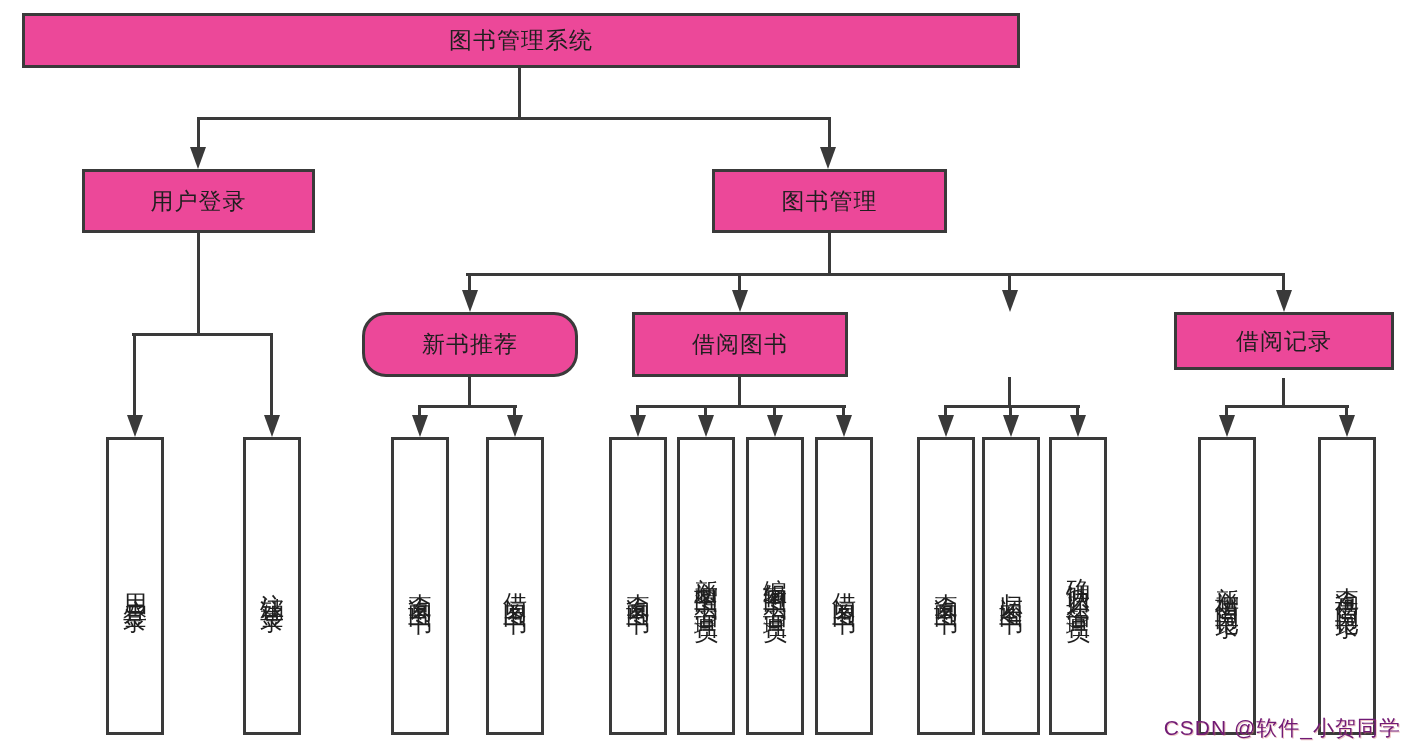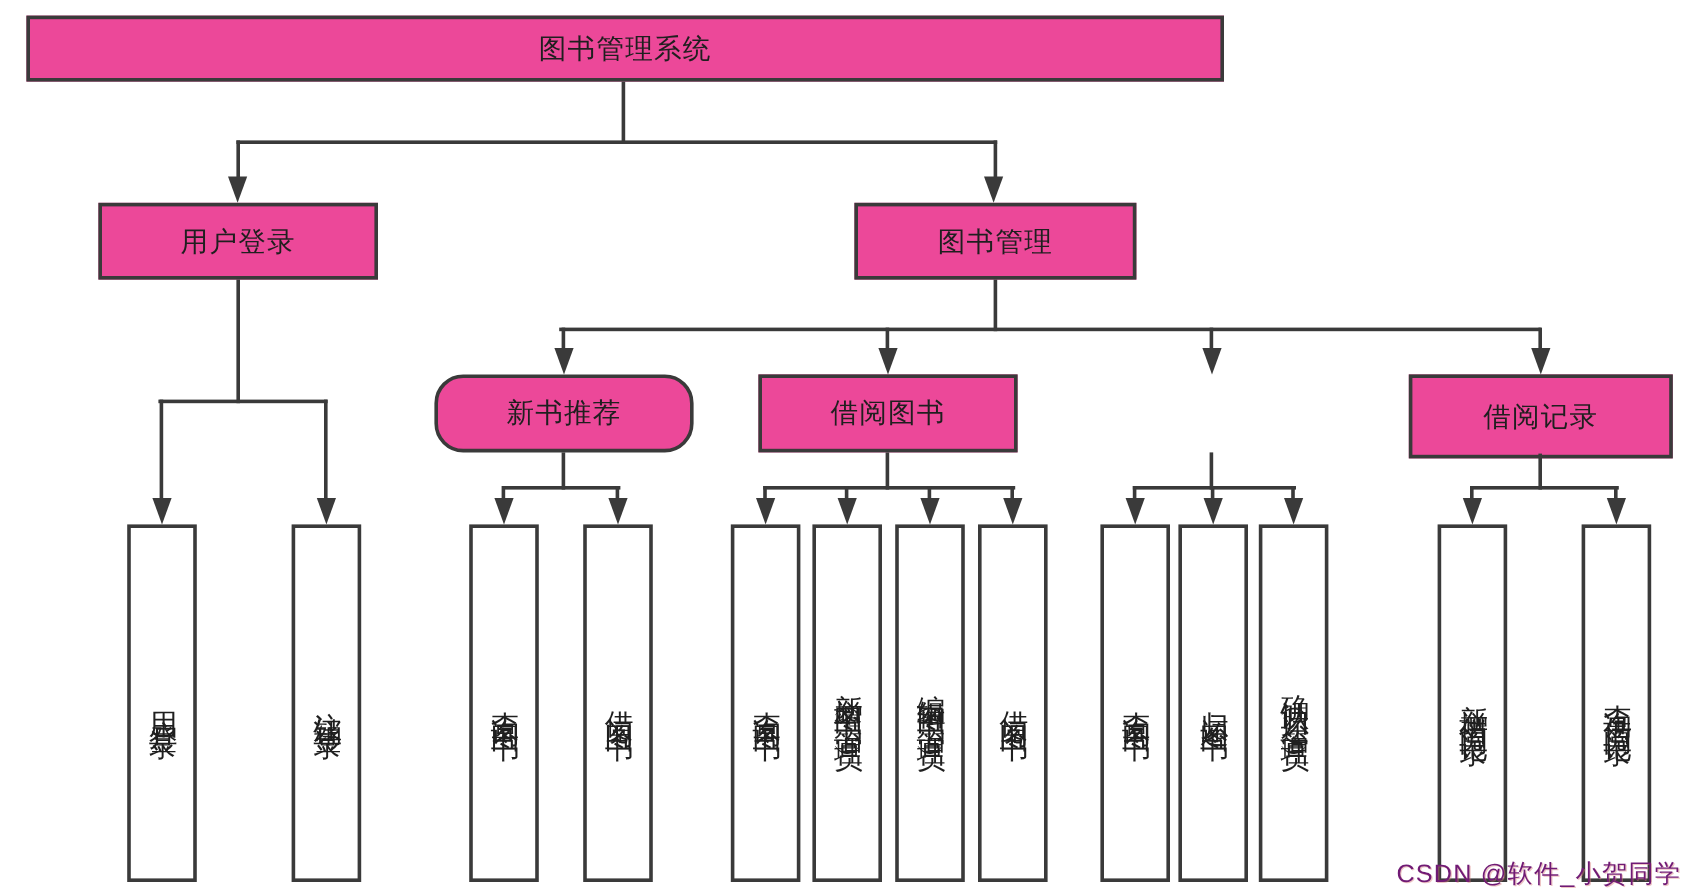--- a/index.html
+++ b/index.html
@@ -54,21 +54,21 @@
 
   <div class="box" style="left:362px;top:312px;width:216px;height:65px;border-radius:24px;">
     <span>新书推荐</span>
   </div>
 
   <div class="box" style="left:632px;top:312px;width:216px;height:65px;">
     <span>借阅图书</span>
   </div>
 
 
-  <div class="box" style="left:1174px;top:312px;width:220px;height:70px;">
+  <div class="box" style="left:1174px;top:312px;width:220px;height:58px;">
     <span>借阅记录</span>
   </div>
 
   <div class="vbox" style="left:106px;top:437px;width:58px;height:298px;">
     <span>用户登录</span>
   </div>
   <div class="vbox" style="left:243px;top:437px;width:58px;height:298px;">
     <span>注销登录</span>
   </div>
 

